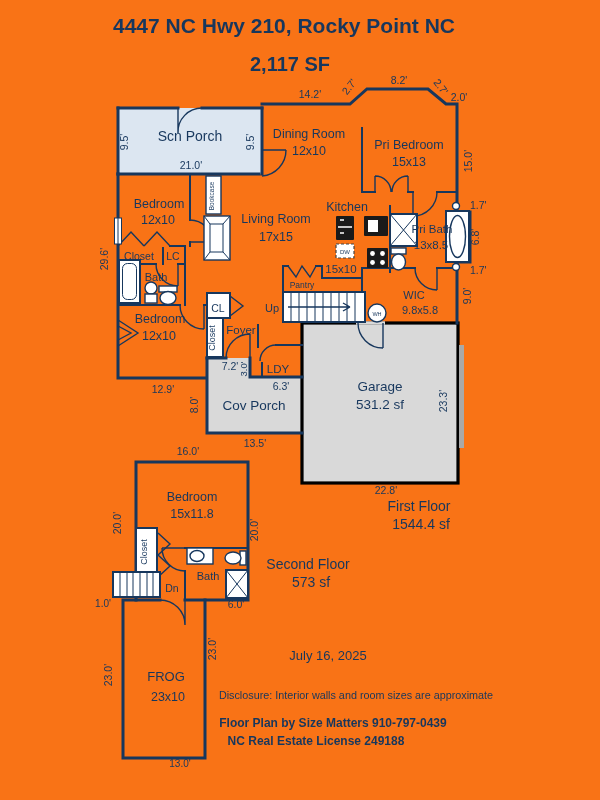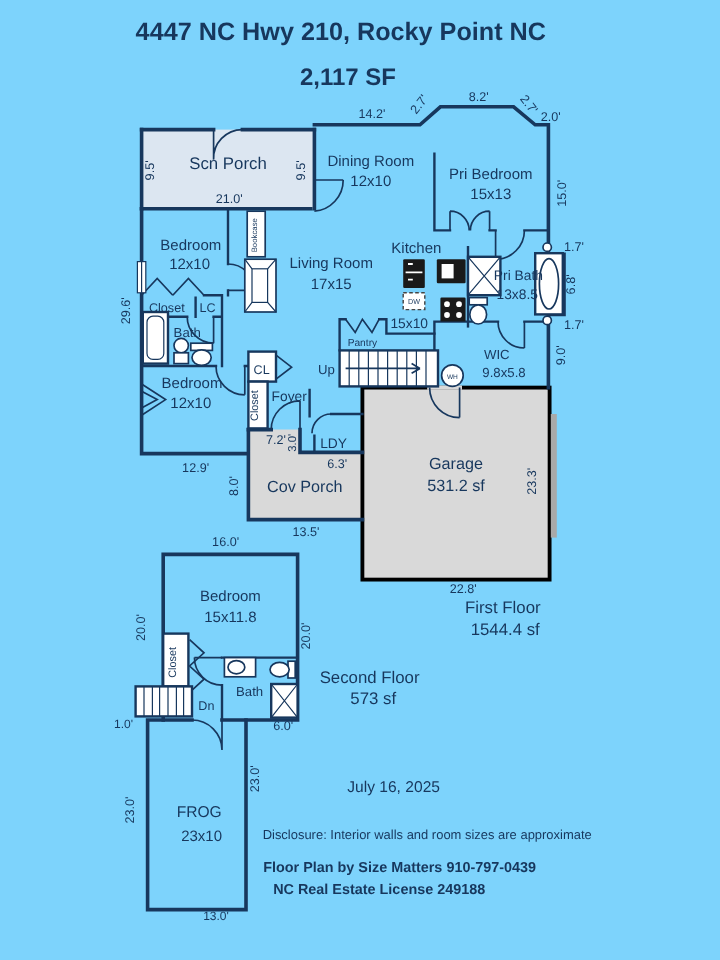--- a/index.html
+++ b/index.html
@@ -2,21 +2,21 @@
 <html style="--navy: #17375D; --porch: #DCE6F1; --garage: #D9D9D9; --wm: #3A3A3A;"><head>
 <meta charset="utf-8">
 <style>
   :root{
     --navy:#17375D;
     --porch:#DCE6F1;
     --garage:#D9D9D9;
     --wm:#3A3A3A;
   }
   html,body{margin:0;padding:0;background:#fff;}
-  .page{position:relative;width:600px;height:800px;background:#7dd3fc;overflow:hidden;}
+  .page{position:relative;width:600px;height:800px;background:#f97316;overflow:hidden;}
   svg{position:absolute;left:0;top:0;}
   .t{font-family:"Liberation Sans",sans-serif;fill:var(--navy);}
   .b{font-weight:bold;}
   .wall{stroke:var(--navy);stroke-width:3;fill:none;stroke-linecap:square;}
   .wall2{stroke:var(--navy);stroke-width:2;fill:none;stroke-linecap:square;}
   .thin{stroke:var(--navy);stroke-width:1.4;fill:none;}
   .hair{stroke:var(--navy);stroke-width:1;fill:none;}
   .dash{stroke-dasharray:5 3;}
   .blk{fill:#1a1a1a;stroke:none;}
   .garagebox{fill:var(--garage);stroke:#000;stroke-width:3.2;}

